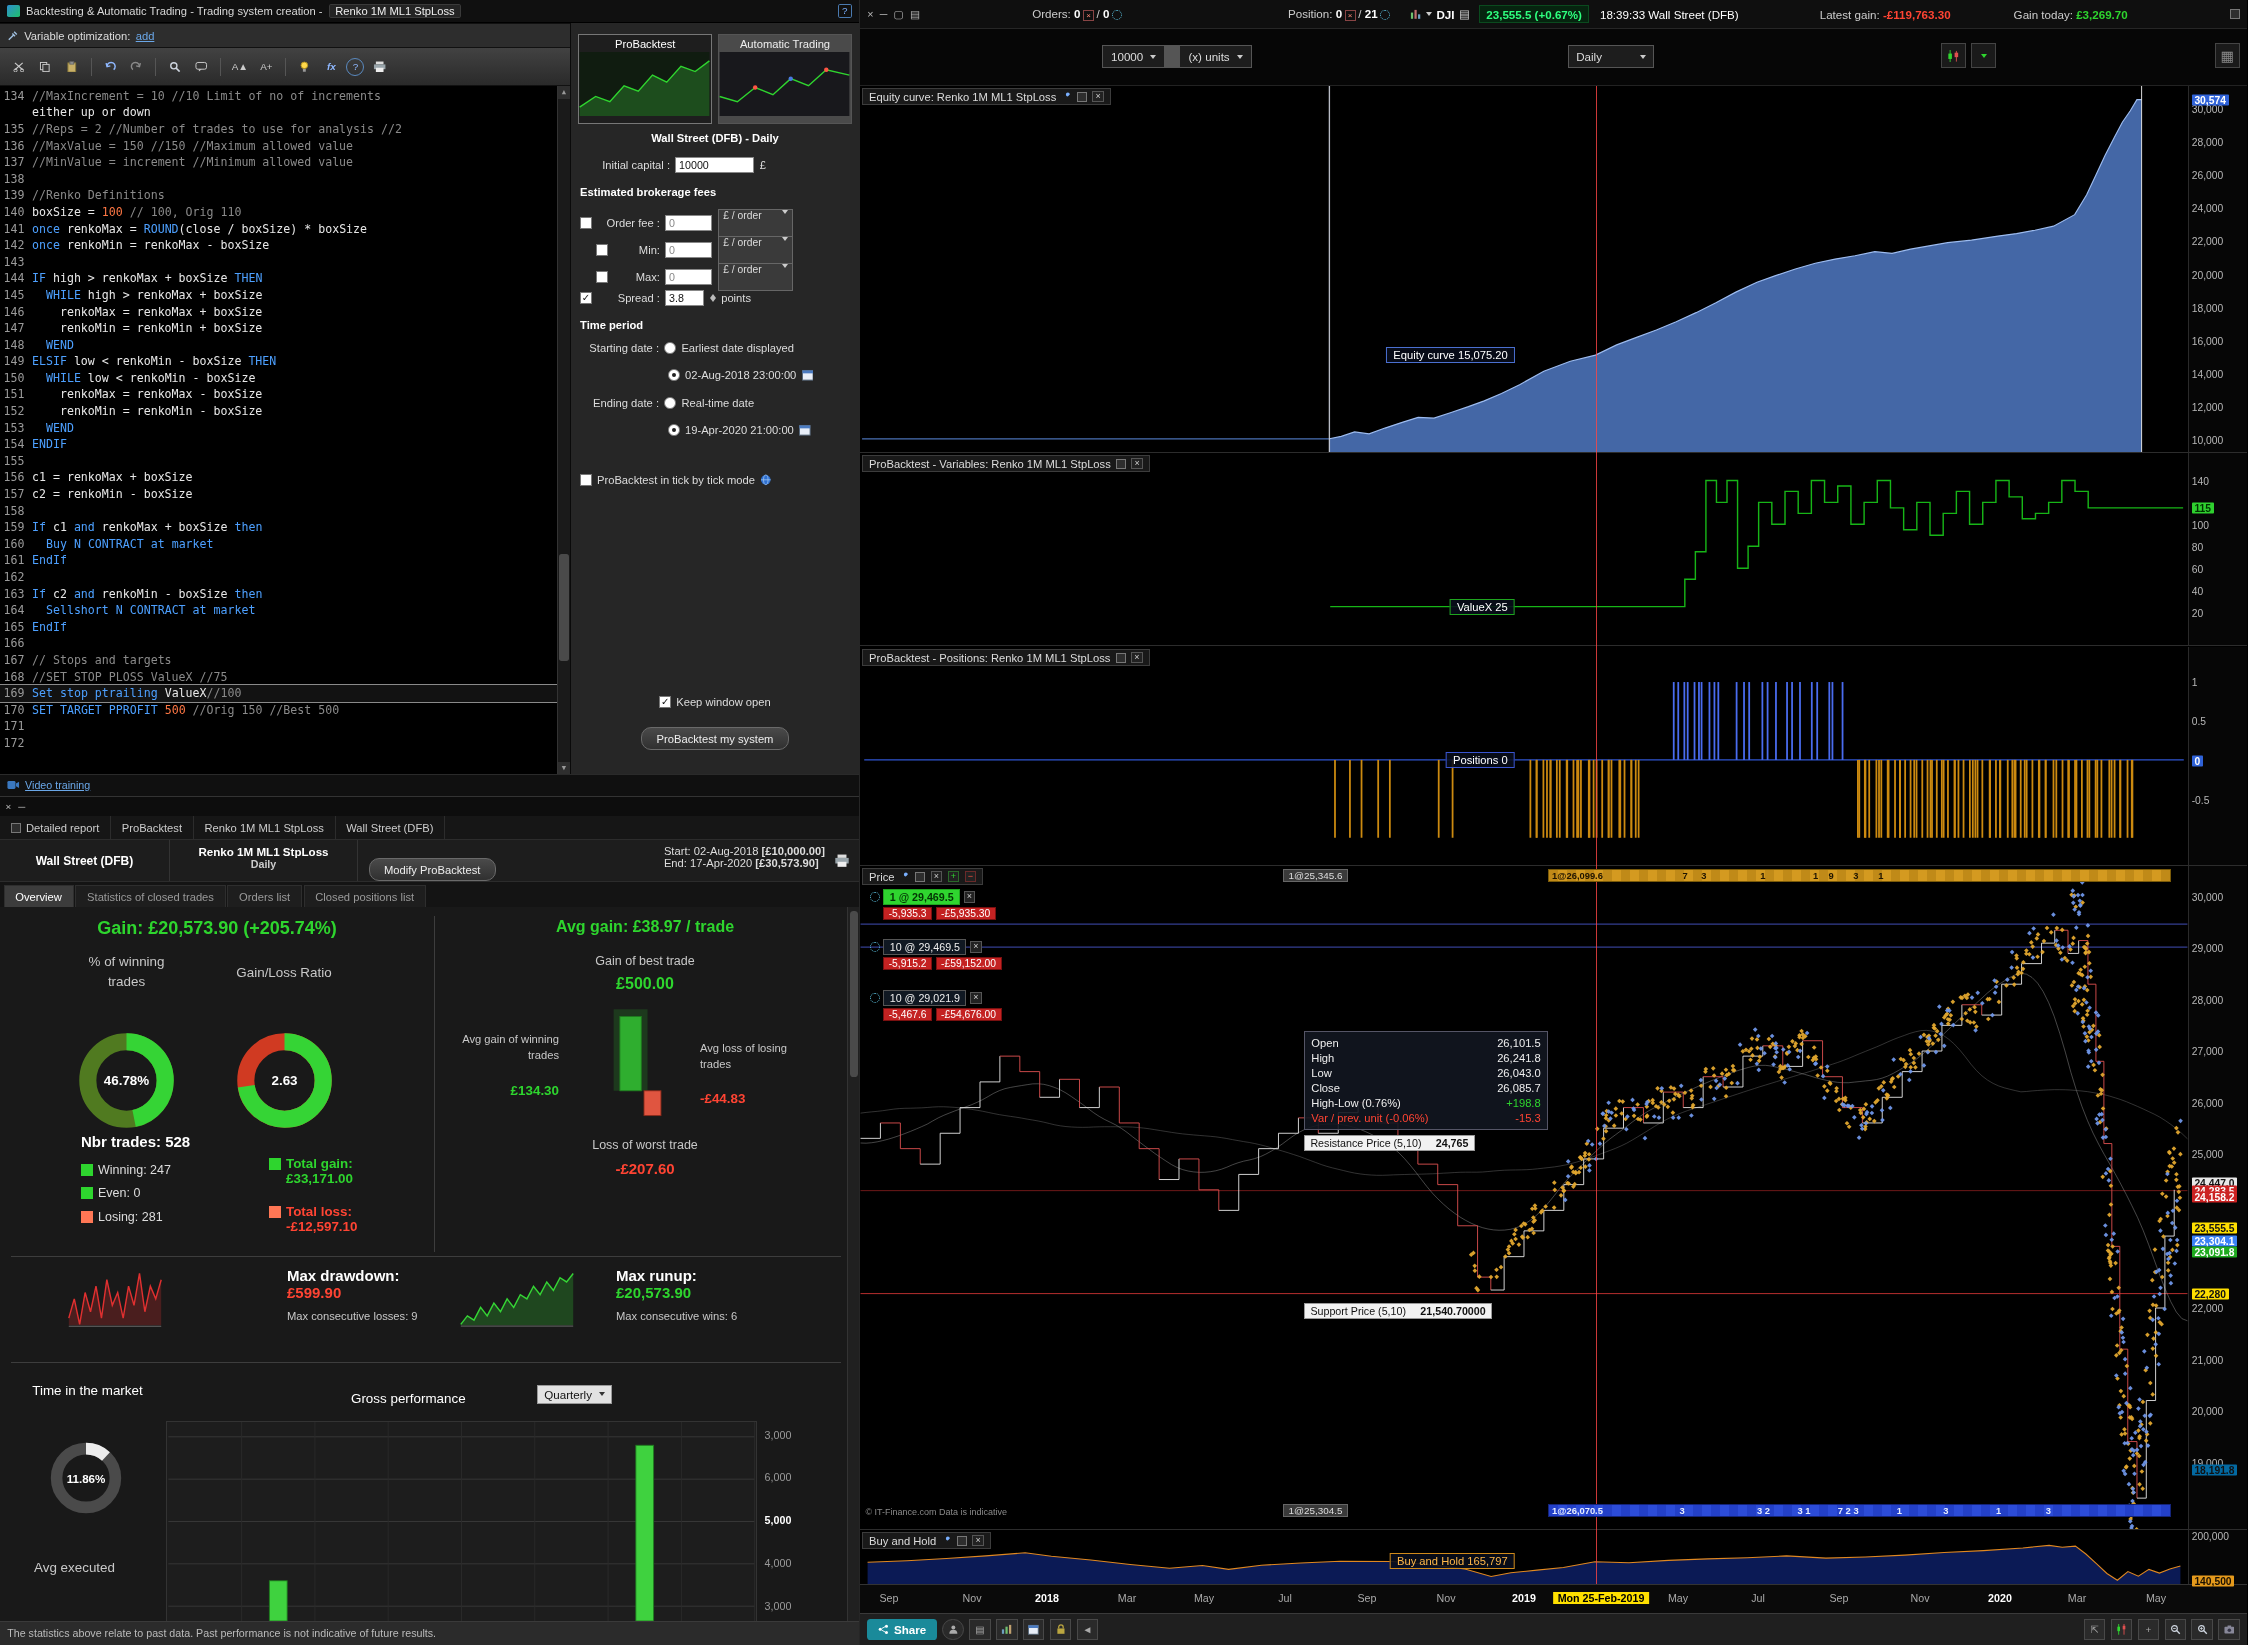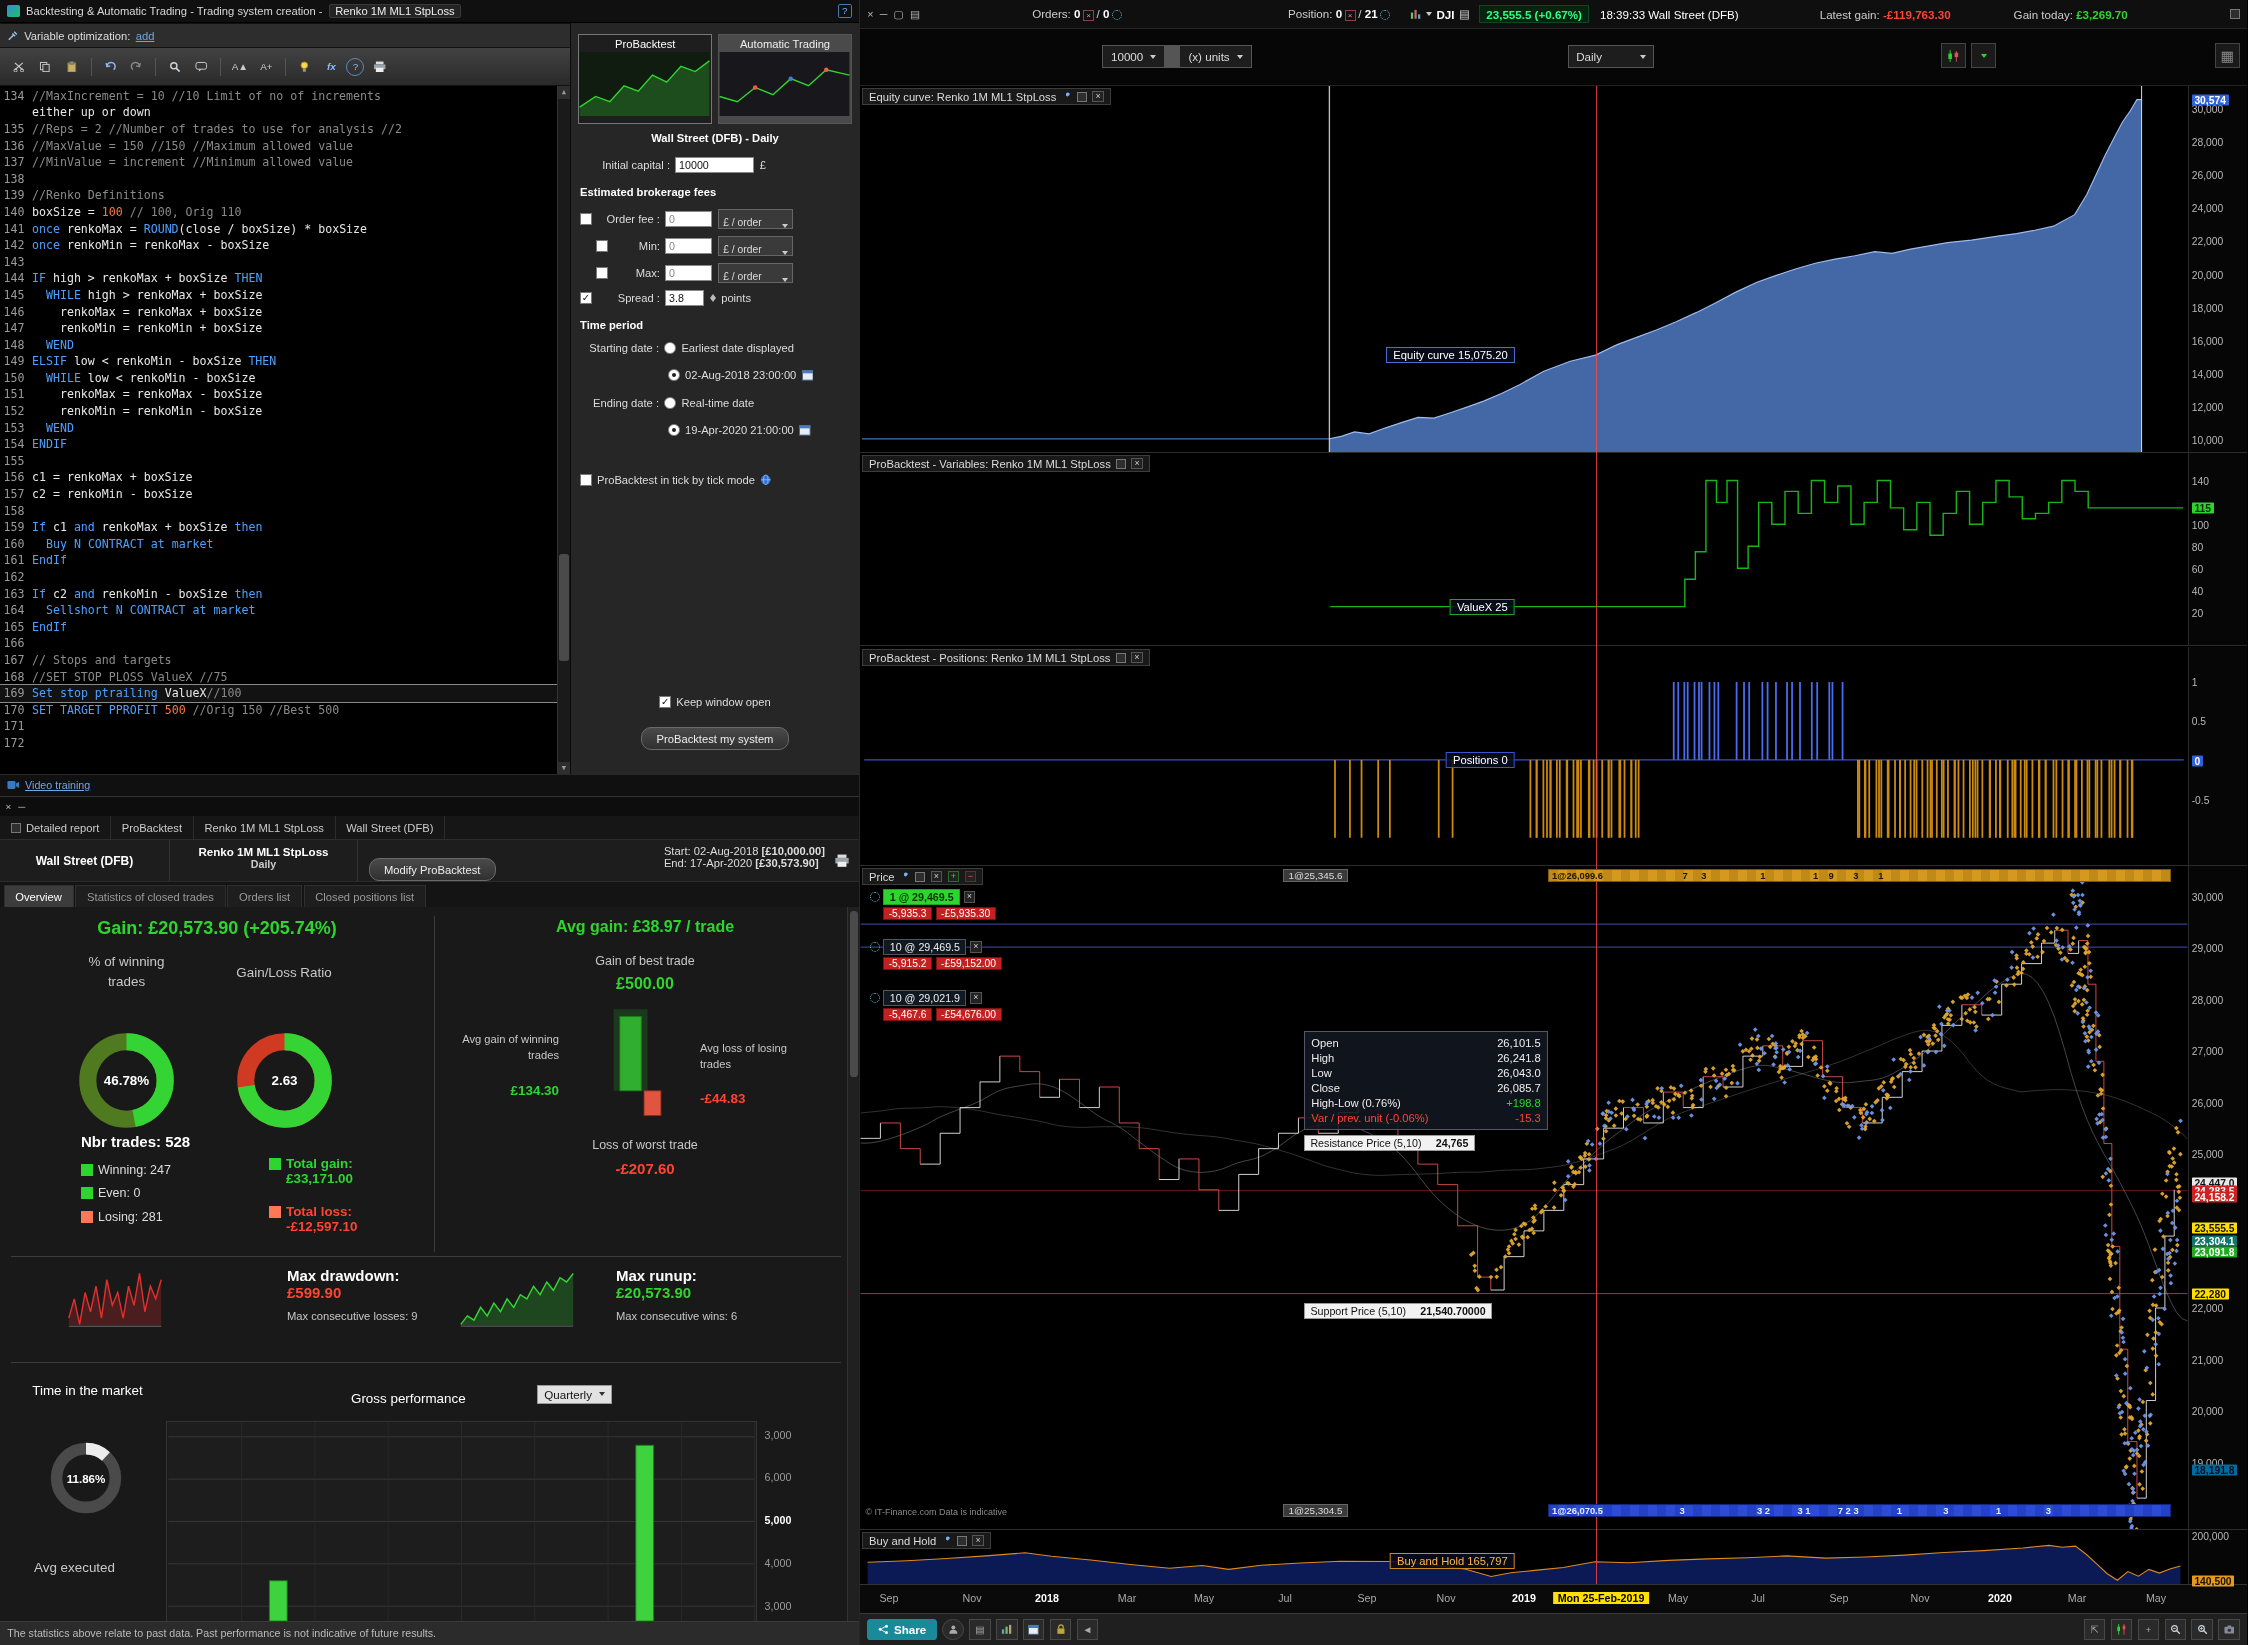--- a/index.html
+++ b/index.html
@@ -41,21 +41,21 @@
 
   
   .cfg { width:289px; background:#262626; border-left:0.9px solid #0a0a0a; position:relative; font-size:11.2px; color:#ddd; }
   .cfgtab { position:absolute; top:10.7px; width:134px; height:90px; border:0.9px solid #555; background:#4a4a4a; color:#eee; text-align:center; font-size:11.2px; }
   .cfgtab.active { background:#1e1e1e; color:#fff; border-color:#777; }
   .cfgtab-label { padding:3.6px 0 1.8px 0; }
   .crow { position:absolute; left:0; width:100%; display:flex; align-items:center; gap:5.4px; padding:0 9px; }
   .heading { font-weight:bold; color:#fff; }
   .lab-r { min-width:90px; text-align:right; }
   .inp { background:#fff; color:#111; border:0.9px solid #888; height:16px; font-size:10.7px; padding:0 2.7px; font-family:"Liberation Sans",sans-serif; }
-  .dd { background:#3a3a3a; border:0.9px solid #666; color:#ddd; display:inline-flex; align-items:flex-end; gap:20px; padding:0 4.5px; height:20px; font-size:10.3px; }
+  .dd { background:#3a3a3a; border:0.9px solid #666; color:#ddd; display:inline-flex; align-items:flex-start; gap:20px; padding:0 4.5px; height:28px; font-size:10.3px; }
   .arr { width:0; height:0; border-left:3.6px solid transparent; border-right:3.6px solid transparent; border-top:4.5px solid #ccc; }
   .cb { width:11.6px; height:11.6px; background:#fff; border:0.9px solid #777; display:inline-block; color:#111; font-size:9.9px; line-height:10.7px; text-align:center; flex:none; }
   .rd { width:11.6px; height:11.6px; border-radius:50%; background:#fff; border:0.9px solid #777; display:inline-block; position:relative; flex:none; }
   .rd.on::after { content:""; position:absolute; left:2.7px; top:2.7px; width:4.5px; height:4.5px; border-radius:50%; background:#222; }
   .spin { display:inline-flex; flex-direction:column; gap:0.9px; }
   .spin span { width:0; height:0; border-left:3.6px solid transparent; border-right:3.6px solid transparent; }
   .spin .u { border-bottom:4.5px solid #bbb; }
   .spin .d { border-top:4.5px solid #bbb; }
   .btn { background:linear-gradient(#4a4a4a,#303030); border:0.9px solid #6a6a6a; color:#eee; padding:4.5px 14.3px; font-size:11.2px; border-radius:10px; }
   .video-row { height:21.5px; background:#101010; display:flex; align-items:center; gap:5.4px; padding:0 7.2px; font-size:10.7px; border-top:0.9px solid #2a2a2a; }
@@ -1828,21 +1828,21 @@
           <div class="tick" style="top: 288px;">25,000</div>
           <div class="tick" style="top: 237px;">26,000</div>
           <div class="tick" style="top: 185px;">27,000</div>
           <div class="tick" style="top: 134px;">28,000</div>
           <div class="tick" style="top: 82px;">29,000</div>
           <div class="tick" style="top: 31px;">30,000</div>
           <div class="tick sp" style="top: 317px; background: rgb(232, 232, 232); color: rgb(17, 17, 17);">24,447.0</div>
           <div class="tick sp" style="top: 325px; background: rgb(204, 34, 34); color: rgb(255, 255, 255);">24,283.5</div>
           <div class="tick sp" style="top: 331px; background: rgb(204, 34, 34); color: rgb(255, 255, 255);">24,158.2</div>
           <div class="tick sp" style="top: 362px; background: rgb(255, 223, 0); color: rgb(17, 17, 17);">23,555.5</div>
-          <div class="tick sp" style="top: 375px; background: #0f766e; color: rgb(255, 255, 255);">23,304.1</div>
+          <div class="tick sp" style="top: 375px; background: #3b82f6; color: rgb(255, 255, 255);">23,304.1</div>
           <div class="tick sp" style="top: 386px; background: rgb(31, 170, 31); color: rgb(255, 255, 255);">23,091.8</div>
           <div class="tick sp" style="top: 428px; background: rgb(255, 223, 0); color: rgb(17, 17, 17);">22,280</div>
           <div class="tick sp" style="top: 604px; background: #0369a1; color: rgb(17, 17, 17);">18,191.8</div>
         </div>
       <div class="panel-chip">
         <span>Price</span>
         <svg width="9.9" height="9.9" viewBox="0 0 12 12">
             <path d="M3 9.5 L7 5.5 A2.4 2.4 0 1 1 9.5 3 L5.5 7 Z" fill="#7ab0ff"></path>
           </svg>
         <span class="chip-sq"></span>

